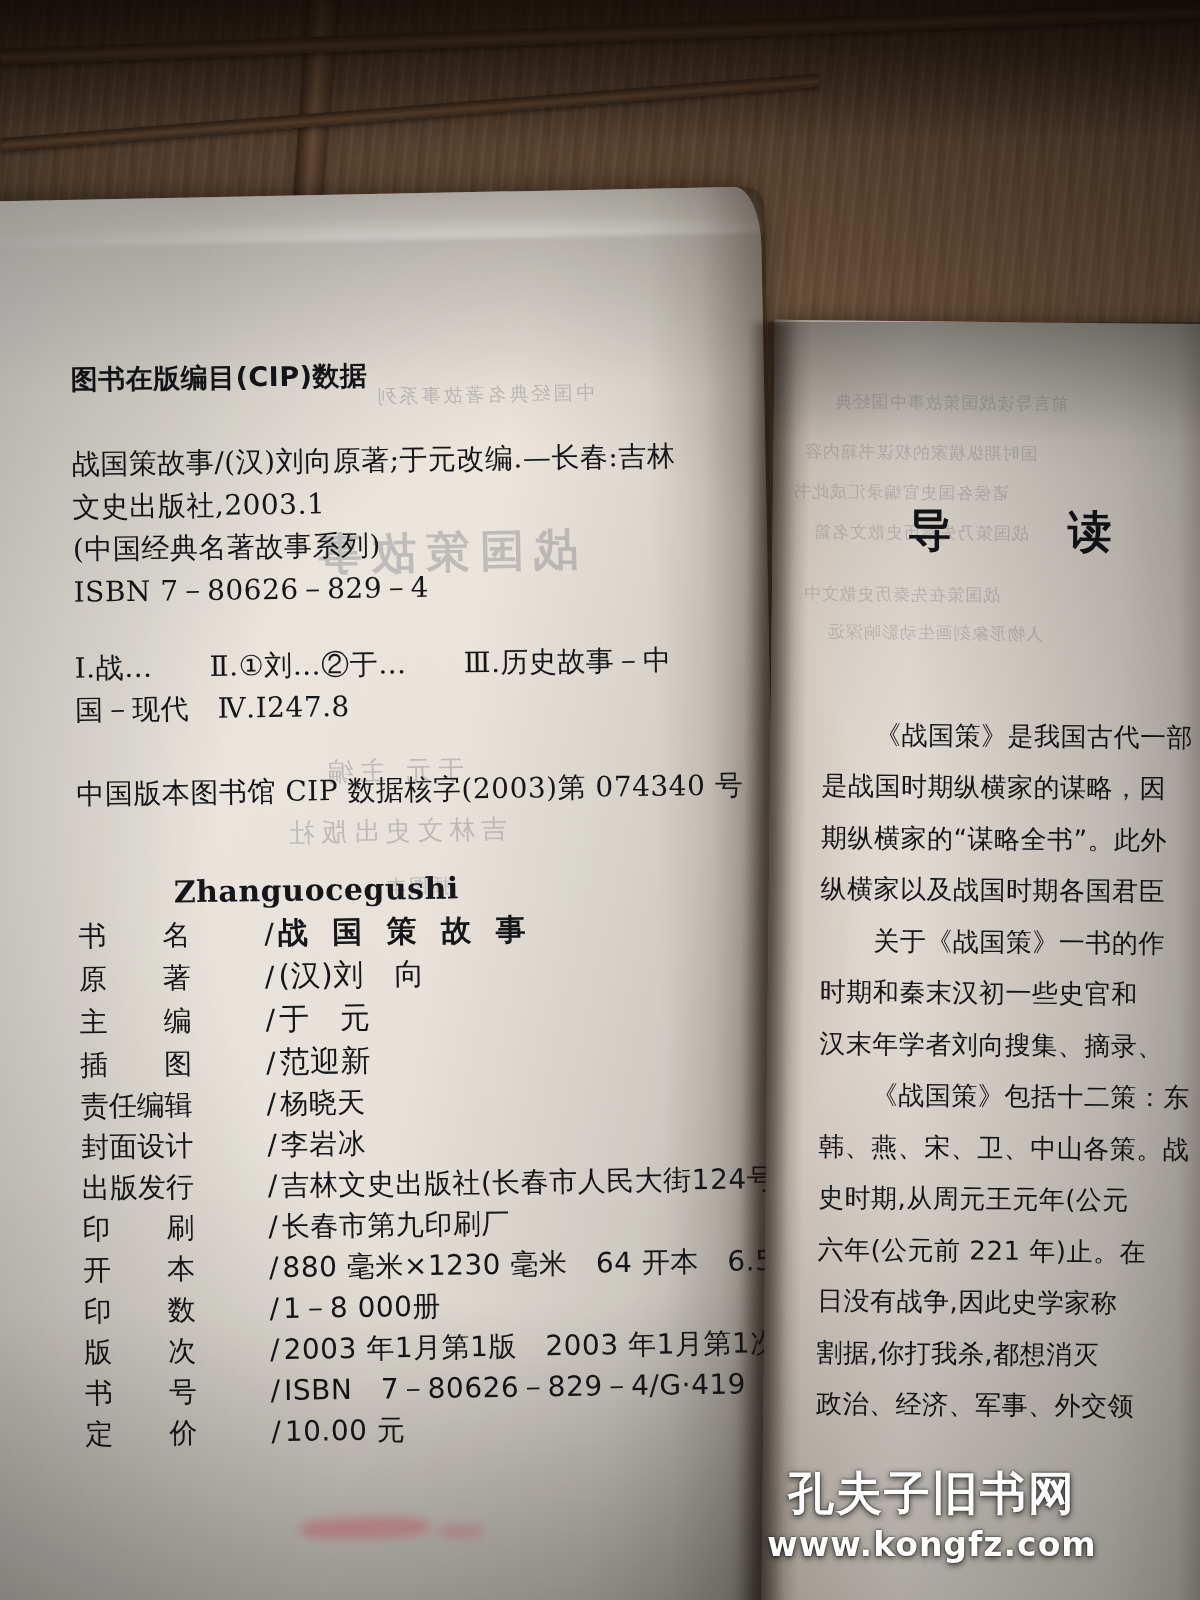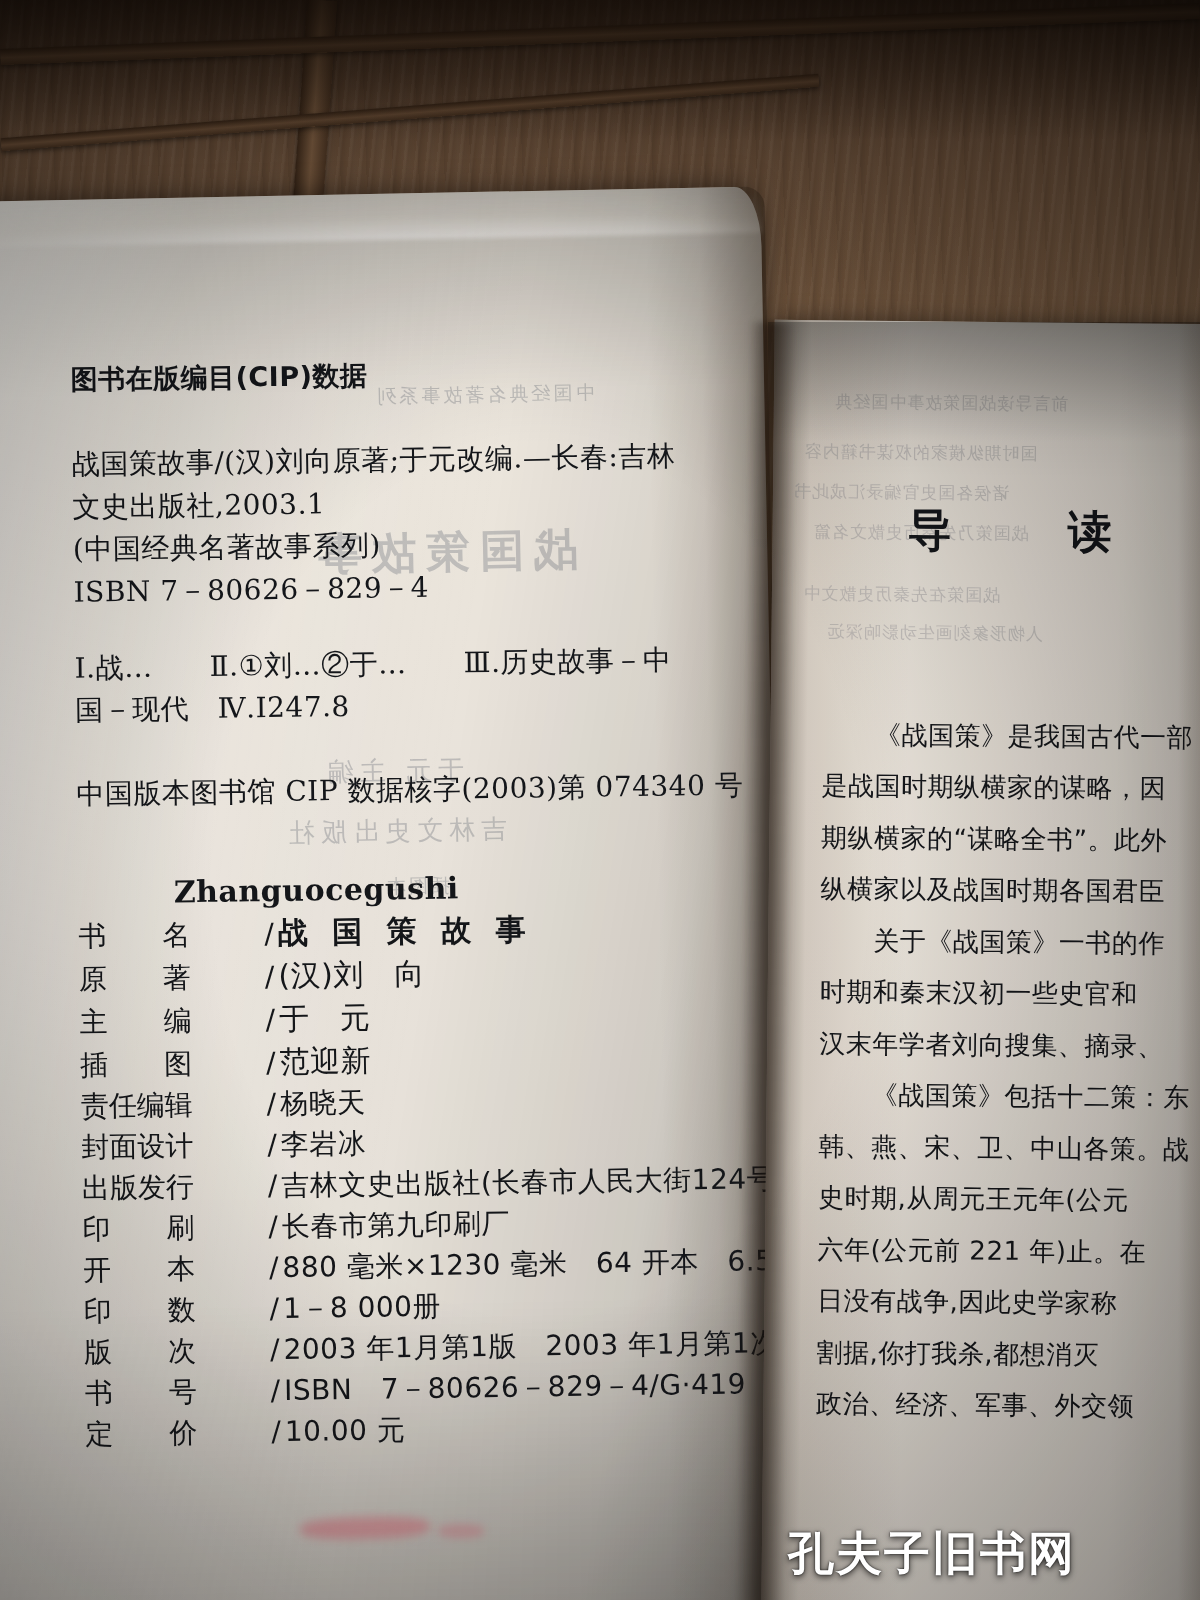--- a/index.html
+++ b/index.html
@@ -274,21 +274,21 @@
   .r-top-dark {
     position: absolute;
     left: 768px; top: 150px; width: 460px; height: 120px;
     background: linear-gradient(180deg, rgba(0,0,0,.28), rgba(0,0,0,0));
   }
 
   
   .wm {
     position: absolute;
     left: 672px;
-    top: 1528px;
+    top: 1468px;
     width: 520px;
     text-align: center;
     color: #fff;
     text-shadow: 0 2px 6px rgba(0,0,0,.75), 0 0 2px rgba(0,0,0,.9);
     font-family: "DejaVu Sans", sans-serif;
     pointer-events: none;
   }
   .wm-cn {
     font-size: 46px;
     font-weight: 700;
@@ -479,15 +479,16 @@
     </div>
 
     <div class="rp-mask"></div>
   </div>
 
   <div class="desk-vignette"></div>
   <div class="photo-tone"></div>
 
   <div class="wm">
     <div class="wm-cn">孔夫子旧书网</div>
+    <div class="wm-url">www.kongfz.com</div>
   </div>
 
 </div>
 
 </body></html>

